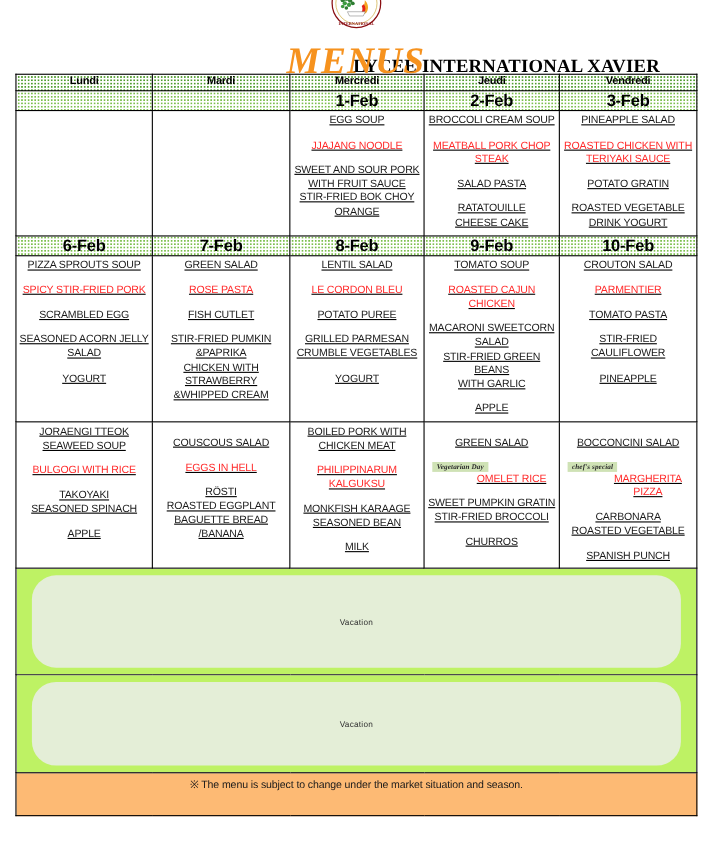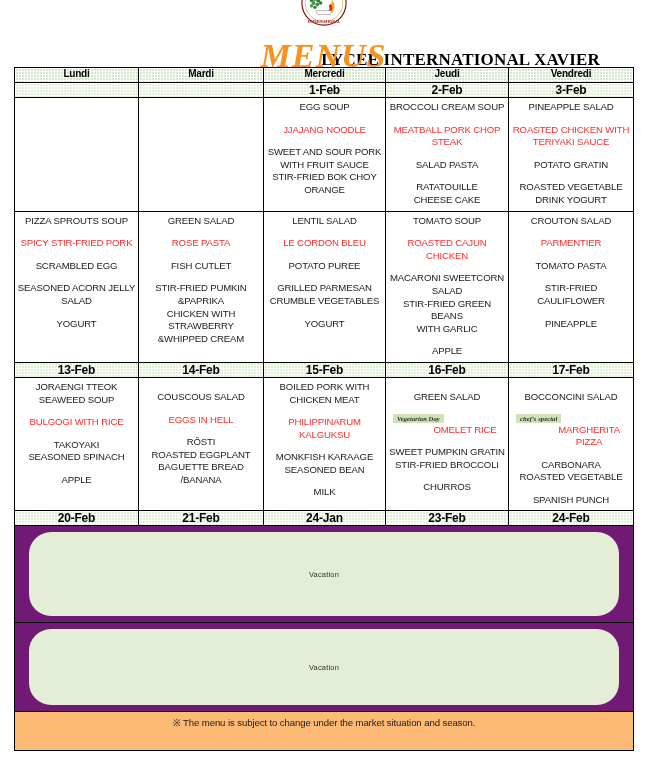--- a/index.html
+++ b/index.html
@@ -105,36 +105,37 @@
 
   
   tr.daterow td {
     height: 13px;
     background-color: #ffffff;
     background-image:
       radial-gradient(#7cbf4d 0.75px, transparent 0.9px);
     background-size: 3px 3px;
     font-family: "Liberation Sans", sans-serif;
     font-weight: bold;
-    font-size: 12px;
+    font-size: 15px;
     letter-spacing: -0.2px;
     color: #000;
     border-top: 1.2px solid #000;
     border-bottom: 1.2px solid #000;
     vertical-align: middle;
   }
 
   tr.mealrow td {
     background: #ffffff;
     padding: 3px 1px 4px 1px;
     border-bottom: 1.5px solid #000;
   }
 
   .dish-list {
     display: block;
+    text-decoration: underline;
   }
   .dish {
     display: block;
     font-size: 9.6px;
     line-height: 12.6px;
     letter-spacing: -0.15px;
     color: #1a1a1a;
     white-space: normal;
     word-break: break-word;
   }
@@ -160,21 +161,21 @@
     font-weight: bold;
     font-size: 6.5px;
     line-height: 9px;
     padding: 0 4px;
     letter-spacing: 0.1px;
   }
   .badge-wrap + .dish { margin-top: 1px; padding-left: 36px; }
 
   
   tr.vacrow td {
-    background: #701a75;
+    background: #bef264;
     height: 96px;
     padding: 0;
     position: relative;
     border-bottom: 1.2px solid #000;
   }
   .vac-band {
     position: absolute;
     left: 14px;
     right: 14px;
     top: 6px;
@@ -302,20 +303,27 @@
               <div class="dish-list">
                 <span class="dish">PINEAPPLE SALAD</span>
                 <span class="dish highlight gap">ROASTED CHICKEN WITH</span>
                 <span class="dish highlight">TERIYAKI SAUCE</span>
                 <span class="dish gap">POTATO GRATIN</span>
                 <span class="dish gap">ROASTED VEGETABLE</span>
                 <span class="dish">DRINK YOGURT</span>
               </div>
             </td>
           </tr>
+          <tr class="daterow">
+            <td>6-Feb</td>
+            <td>7-Feb</td>
+            <td>8-Feb</td>
+            <td>9-Feb</td>
+            <td>10-Feb</td>
+          </tr>
           <tr class="mealrow">
             <td>
               <div class="dish-list">
                 <span class="dish">PIZZA SPROUTS SOUP</span>
                 <span class="dish highlight gap">SPICY STIR-FRIED PORK</span>
                 <span class="dish gap">SCRAMBLED EGG</span>
                 <span class="dish gap">SEASONED ACORN JELLY</span>
                 <span class="dish">SALAD</span>
                 <span class="dish gap">YOGURT</span>
               </div>
@@ -356,27 +364,20 @@
             <td>
               <div class="dish-list">
                 <span class="dish">CROUTON SALAD</span>
                 <span class="dish highlight gap">PARMENTIER</span>
                 <span class="dish gap">TOMATO PASTA</span>
                 <span class="dish gap">STIR-FRIED CAULIFLOWER</span>
                 <span class="dish gap">PINEAPPLE</span>
               </div>
             </td>
           </tr>
-          <tr class="daterow">
-            <td>13-Feb</td>
-            <td>14-Feb</td>
-            <td>15-Feb</td>
-            <td>16-Feb</td>
-            <td>17-Feb</td>
-          </tr>
           <tr class="mealrow">
             <td>
               <div class="dish-list">
                 <span class="dish">JORAENGI TTEOK</span>
                 <span class="dish">SEAWEED SOUP</span>
                 <span class="dish highlight gap">BULGOGI WITH RICE</span>
                 <span class="dish gap">TAKOYAKI</span>
                 <span class="dish">SEASONED SPINACH</span>
                 <span class="dish gap">APPLE</span>
               </div>
@@ -416,27 +417,20 @@
               <div class="dish-list">
                 <span class="dish gap">BOCCONCINI SALAD</span>
                 <div class="badge-wrap"><span class="badge">chef's special</span></div>
                 <span class="dish highlight">MARGHERITA PIZZA</span>
                 <span class="dish gap">CARBONARA</span>
                 <span class="dish">ROASTED VEGETABLE</span>
                 <span class="dish gap">SPANISH PUNCH</span>
               </div>
             </td>
           </tr>
-          <tr class="daterow">
-            <td>20-Feb</td>
-            <td>21-Feb</td>
-            <td>24-Jan</td>
-            <td>23-Feb</td>
-            <td>24-Feb</td>
-          </tr>
           <tr class="vacrow">
             <td colspan="5">
               <div class="vac-band">
                 <span class="vac-label">Vacation</span>
               </div>
             </td>
           </tr>
           <tr class="vacrow short">
             <td colspan="5">
               <div class="vac-band">

